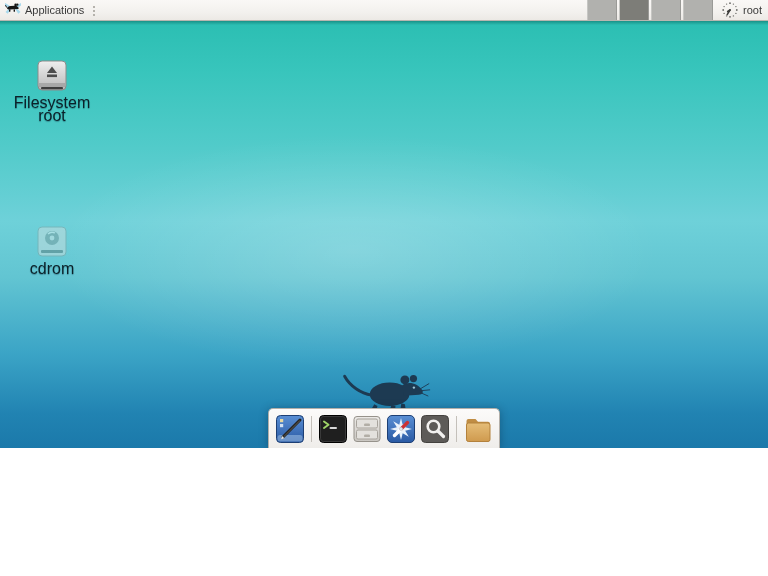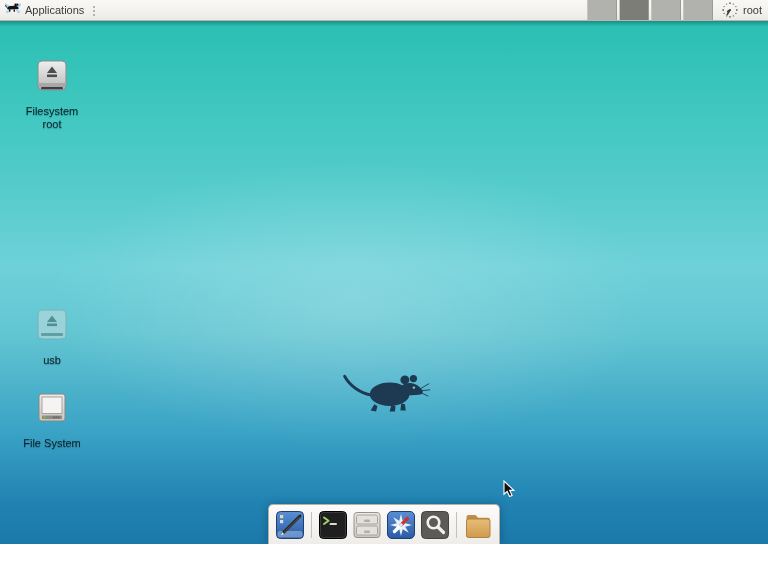--- a/index.html
+++ b/index.html
@@ -1,16 +1,16 @@
 <!DOCTYPE html>
 <html><head>
 <meta charset="utf-8">
 <style>
   html,body{margin:0;padding:0;}
-  .screen{position:relative;width:768px;height:544px;overflow:hidden;
+  .screen{position:relative;width:768px;height:448px;overflow:hidden;
     font-family:"Liberation Sans","DejaVu Sans",sans-serif;
     background:#4c1d95;}
   
   .panel{position:absolute;top:0;left:0;right:0;height:20px;
     background:linear-gradient(180deg,#faf8f6 0%,#f3f1ee 60%,#ecE9e5 100%);
     border-bottom:1px solid #b9b6b0;display:flex;align-items:center;z-index:30;}
   .app-menu{display:flex;align-items:center;gap:4px;padding:0 5px;height:100%;cursor:default;}
   .app-menu span.lbl{font-size:11px;color:#3a3a3a;}
   .grabber{width:6px;height:13px;margin-left:2px;
     background-image:radial-gradient(circle,#b5b2ac 1px,transparent 1.2px);
@@ -26,21 +26,21 @@
     background:
       radial-gradient(55% 38% at 46% 54%, rgba(255,255,255,0.20), rgba(255,255,255,0) 72%),
       linear-gradient(180deg,
         #13877d 0%, #2cbfb3 1.2%, #38c5bc 12%,
         #52cbca 30%, #6ed1d9 47%, #62c5d2 60%,
         #3ba4c6 78%, #2183b2 92%, #1b79aa 100%);}
   
   .dicon{position:absolute;left:18px;width:68px;display:flex;flex-direction:column;
     align-items:center;cursor:default;}
   .dicon .ic{width:36px;height:36px;}
-  .dicon .cap{margin-top:11px;font-size:11px;line-height:13px;color:#0b2129;
+  .dicon .cap{margin-top:2px;font-size:16px;line-height:13px;color:#0b2129;
     text-align:center;text-shadow:0 1px 1px rgba(0,40,60,0.35);}
   
   .center-logo{position:absolute;left:341px;top:342px;width:90px;height:52px;}
   
   .cursor{position:absolute;left:503px;top:460px;width:12px;height:18px;z-index:50;}
   
   .dock{position:absolute;bottom:0;left:50%;transform:translateX(-50%);
     height:34px;padding:3px 6px 2px 6px;display:flex;align-items:center;gap:4px;
     background:linear-gradient(180deg,#fcfbfa,#efedea);
     border:1px solid #b3afa9;border-bottom:none;border-radius:5px 5px 0 0;
@@ -135,45 +135,32 @@
         <rect x="4" y="3" width="28" height="29" rx="4" fill="url(#gDrive)" stroke="#8b8b8b"></rect>
         <path d="M18 8.5 L23 15 L13 15 Z" fill="#4d4d4d"></path>
         <rect x="13" y="16.5" width="10" height="2.6" fill="#4d4d4d"></rect>
         <rect x="5" y="25" width="26" height="4" fill="#9d9d9d" opacity="0.7"></rect>
         <rect x="7" y="29" width="22" height="2.2" rx="1" fill="#3e3e3e"></rect>
       </svg>
       <div class="cap">Filesystem root</div>
     </div>
 
 
-
-    <div class="dicon" style="top:287px">
+    <div class="dicon" style="top:204px">
       <svg class="ic" viewBox="0 0 36 36" style="opacity:0.5">
         <rect x="4" y="3" width="28" height="29" rx="4" fill="#cfdede" stroke="#7fa0a0"></rect>
-        <path d="M18 8.5 L23 15 L13 15 Z" fill="#40585a"></path>
-        <rect x="13" y="16.5" width="10" height="2.6" fill="#40585a"></rect>
+        <circle cx="18" cy="14" r="7" fill="#7e9a9a"></circle>
+        <circle cx="18" cy="14" r="2.4" fill="#d8e6e6"></circle>
+        <path d="M14 10 a6 6 0 0 1 7 -1" stroke="#e6f2f2" stroke-width="1.4" fill="none"></path>
         <rect x="7" y="26" width="22" height="3" rx="1" fill="#5d7a7a"></rect>
       </svg>
-      <div class="cap">usb</div>
-    </div>
-
-    <div class="dicon" style="top:370px">
-      <svg class="ic" viewBox="0 0 36 36">
-        <rect x="5" y="4" width="26" height="27" rx="2.5" fill="url(#gGray)" stroke="#888580"></rect>
-        <rect x="8" y="7" width="20" height="16.5" fill="#f5f4f2" stroke="#a5a29c"></rect>
-        <rect x="8" y="25.5" width="20" height="3.5" fill="#8d8a84"></rect>
-        <rect x="9.5" y="26.3" width="2" height="2" fill="#7bc043"></rect>
-        <g fill="#6a675f">
-          <rect x="19" y="26.3" width="1.6" height="2"></rect>
-          <rect x="21.4" y="26.3" width="1.6" height="2"></rect>
-          <rect x="23.8" y="26.3" width="1.6" height="2"></rect>
-        </g>
-      </svg>
-      <div class="cap">File System</div>
-    </div>
+      <div class="cap">cdrom</div>
+    </div>
+
+
 
 
     <svg class="center-logo" viewBox="0 0 100 56">
       <g fill="#1d3a52" stroke="none">
         <path d="M34 36 C22 34 10 26 4 15" stroke="#1d3a52" stroke-width="3.2" fill="none" stroke-linecap="round"></path>
         <ellipse cx="54" cy="35" rx="22" ry="13"></ellipse>
         <path d="M68 25 C75 20 85 23 90 30 C92 33 90.5 35.5 86.5 35.5 L70 36.5 Z"></path>
         <circle cx="71" cy="19" r="5"></circle>
         <circle cx="80.5" cy="17.5" r="4"></circle>
         <path d="M37 46 l-4 7 l6 1 l1.5 -6 Z"></path>

